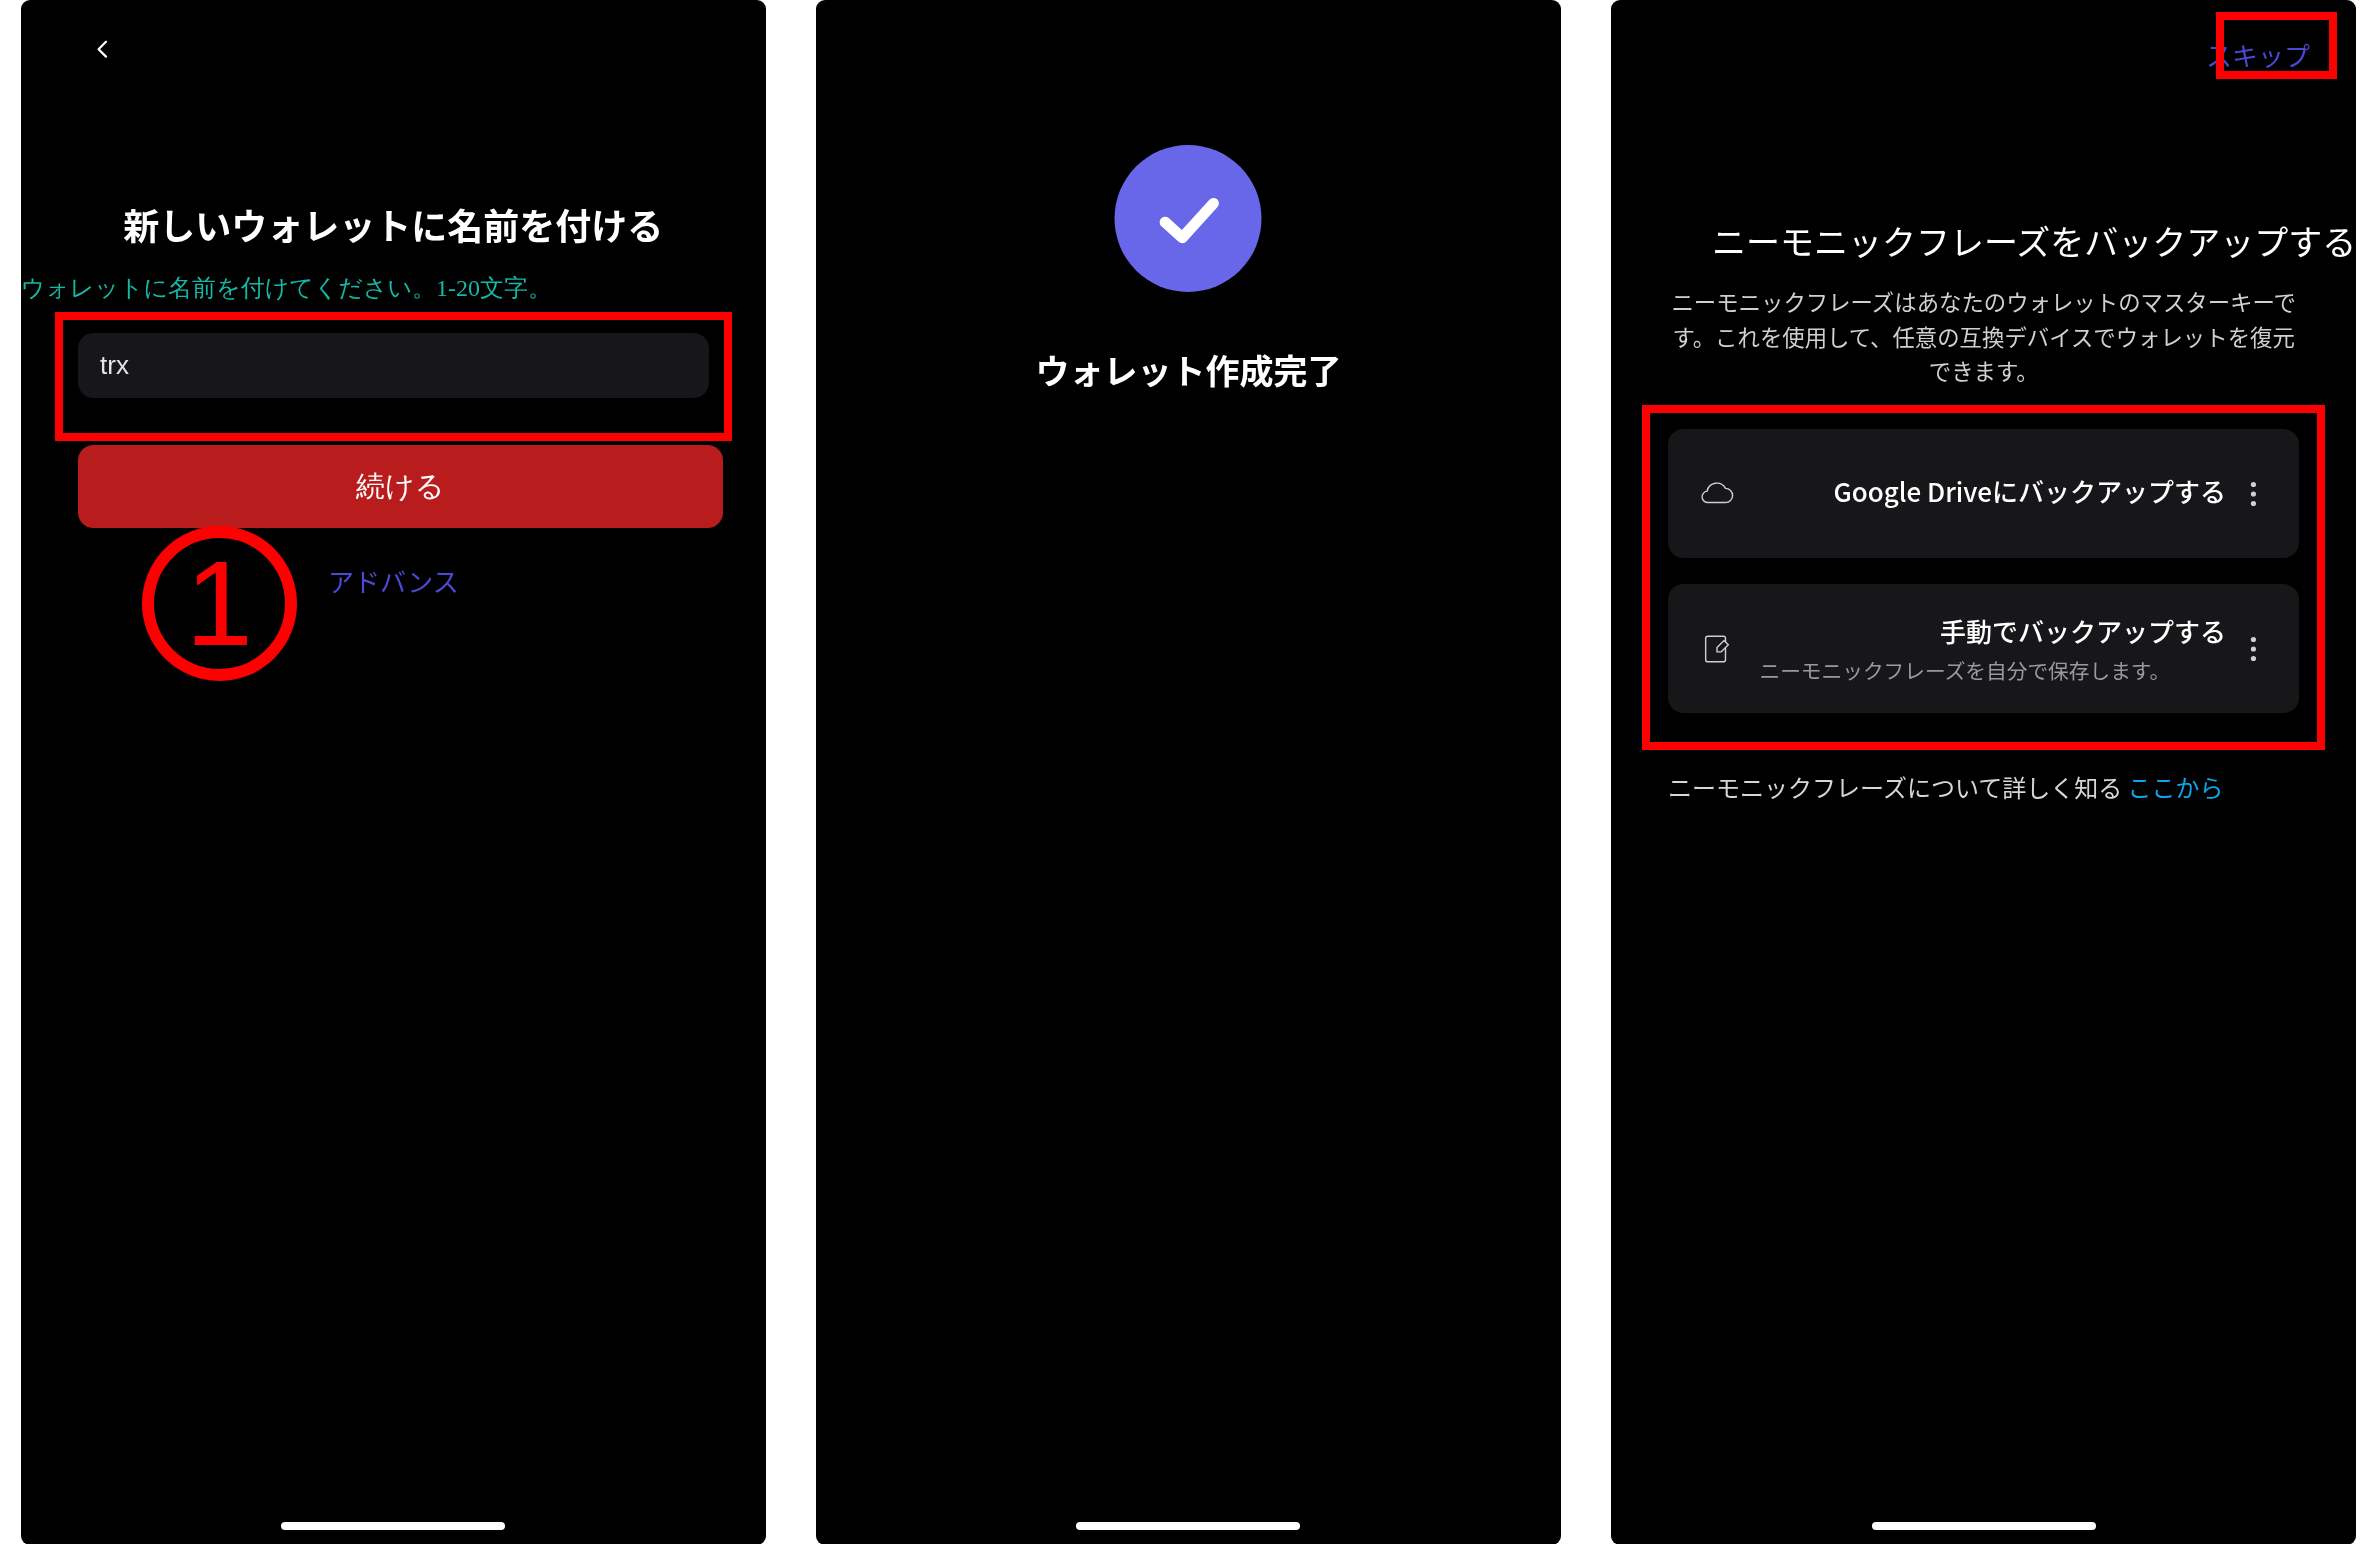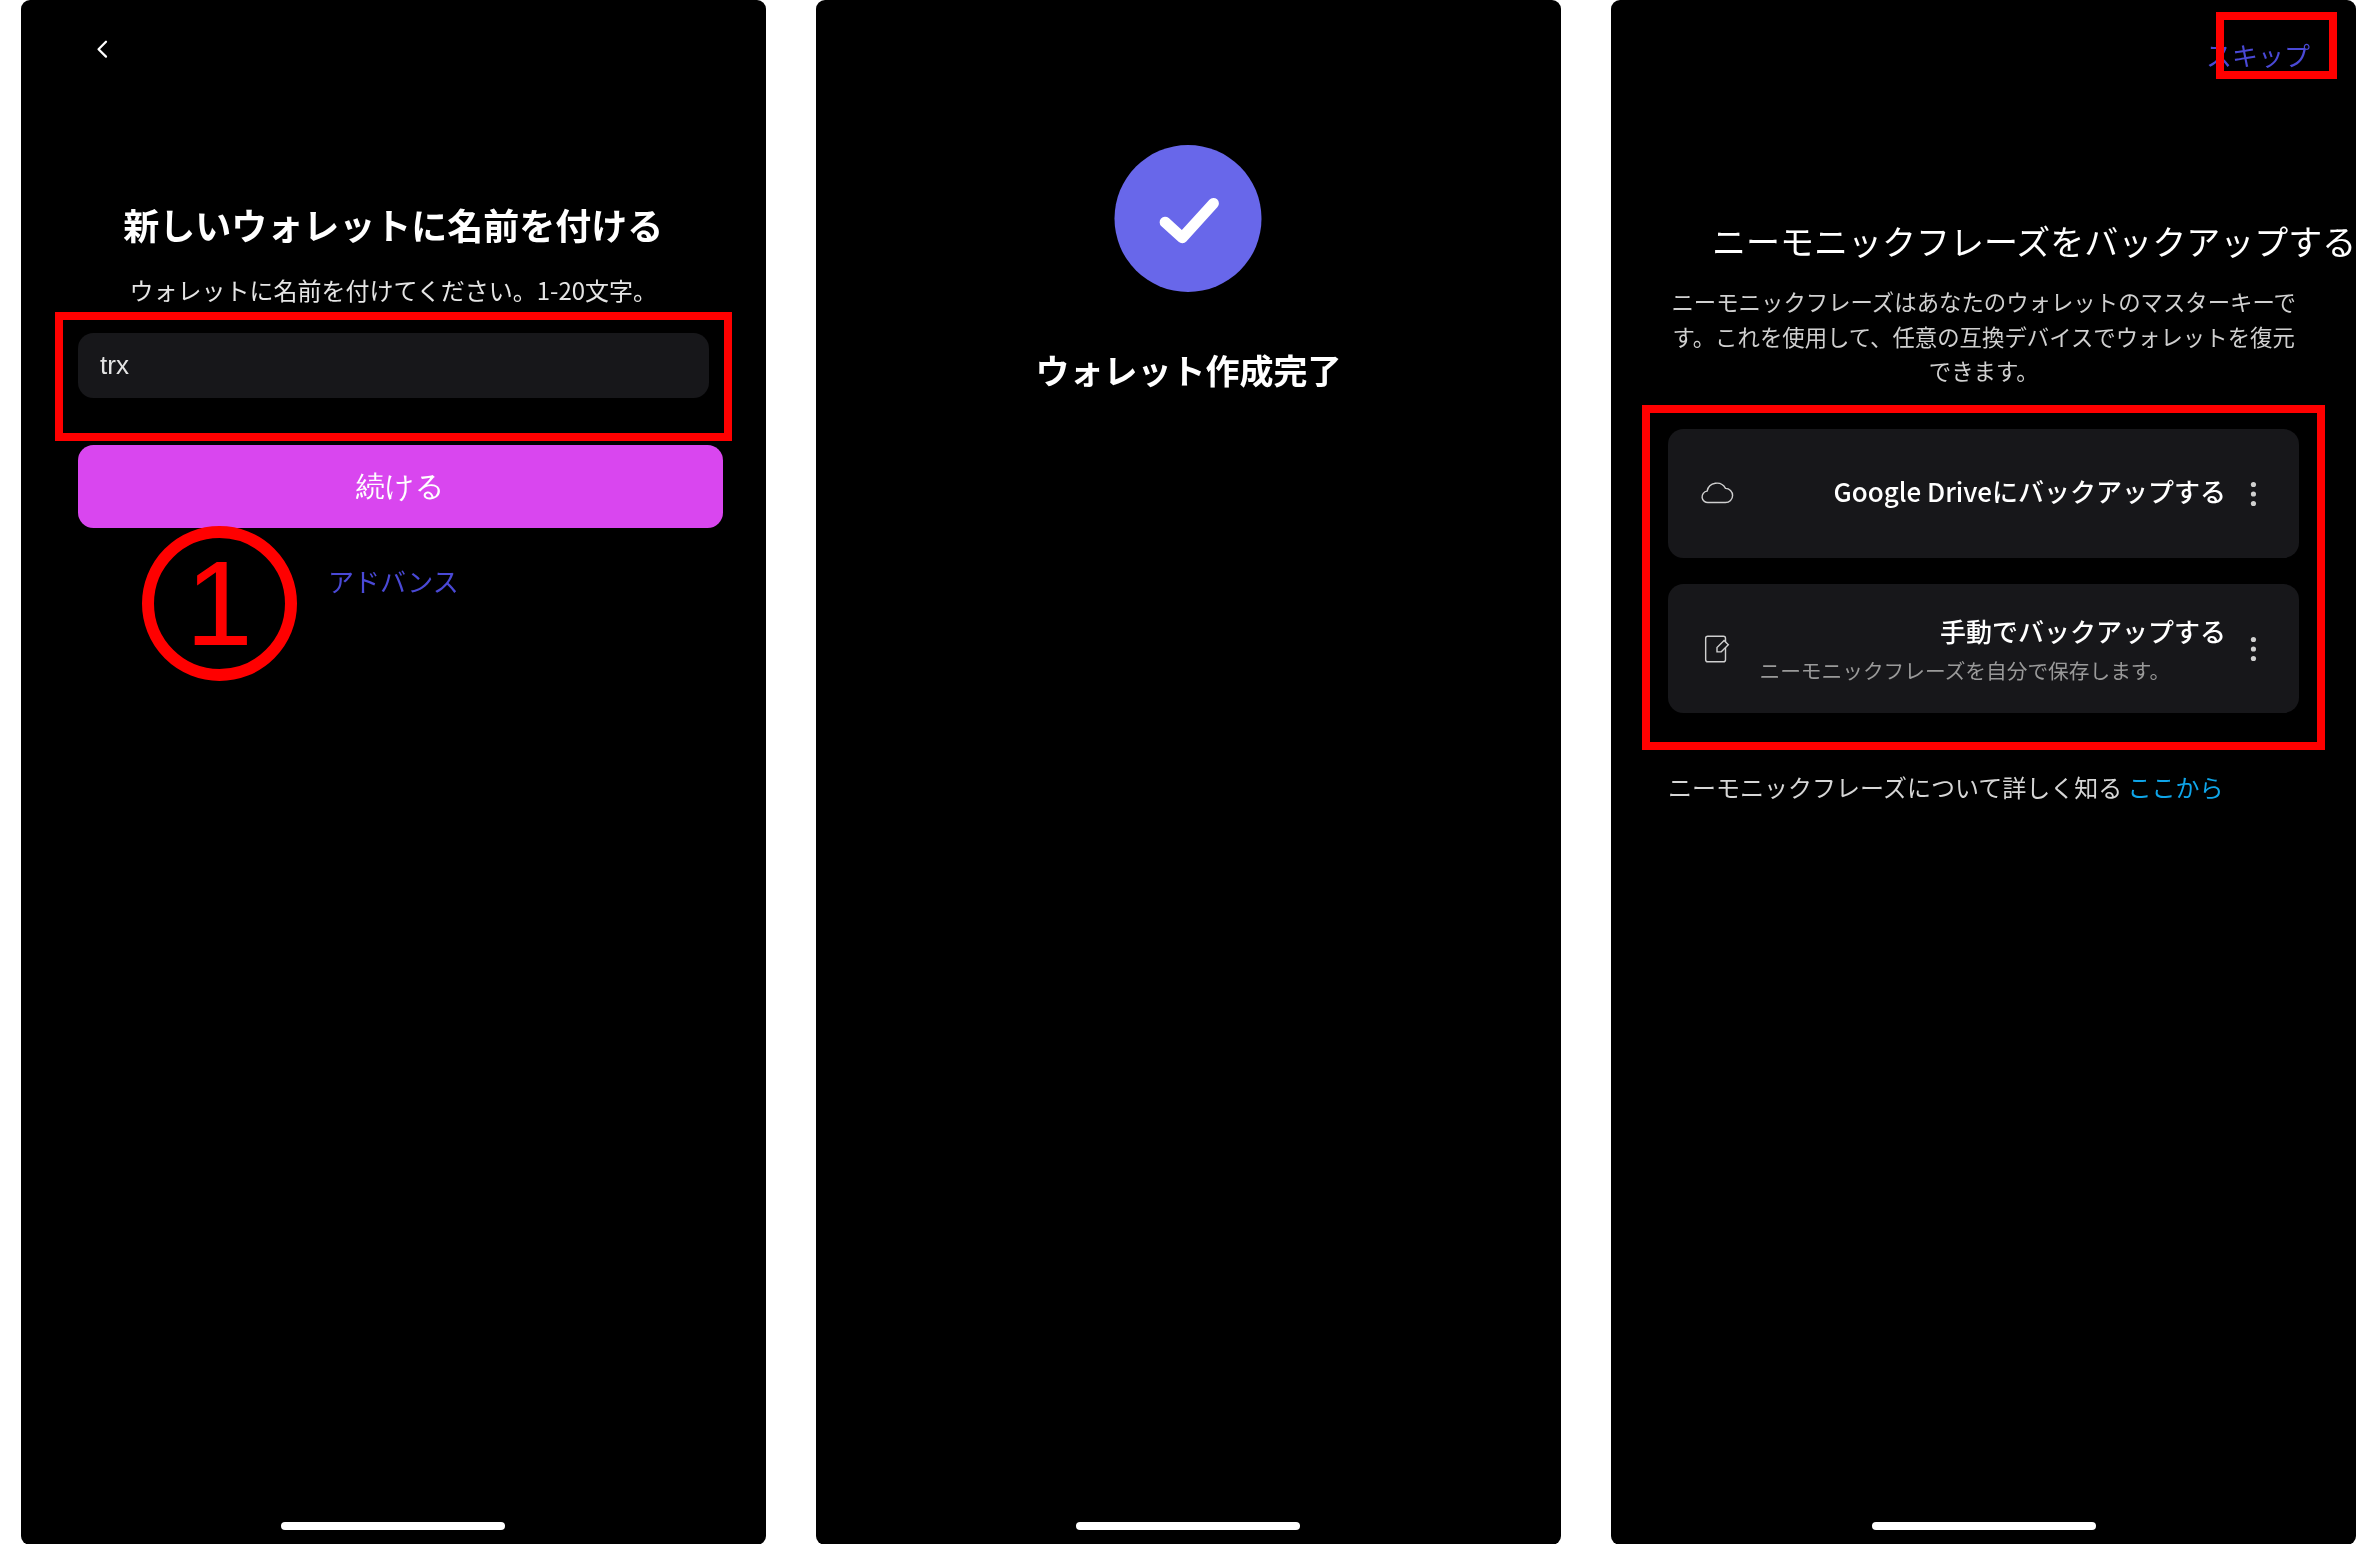--- a/index.html
+++ b/index.html
@@ -86,23 +86,24 @@
     left:0; right:0;
     text-align:center;
     color:#ffffff;
     font-size: 36px;
     font-weight:600;
   }
   .s1-sub {
     position:absolute;
     top: 272px;
     left:0; right:0;
-    text-align:center;
-    color:#e5e5e5;
+    text-align:left;
+    color:#14b8a6;
     font-size:24px;
+    font-family:Liberation Serif, serif;
   }
   .name-input {
     position:absolute;
     top: 333px;
     left: 57px;
     right: 57px;
     height: 65px;
     background:#17171a;
     border-radius:15.5px;
     color:#e4e4e4;
@@ -110,21 +111,21 @@
     padding: 0 22.4px;
     border:none;
     outline:none;
   }
   .continue-btn {
     position:absolute;
     top: 445px;
     left: 57px;
     right: 43px;
     height: 83px;
-    background:#d946ef;
+    background:#b91c1c;
     border:none;
     border-radius:15.5px;
     color:#ffffff;
     font-size:29px;
     font-weight:500;
     cursor:pointer;
   }
   .advance-link {
     position:absolute;
     top: 562px;

